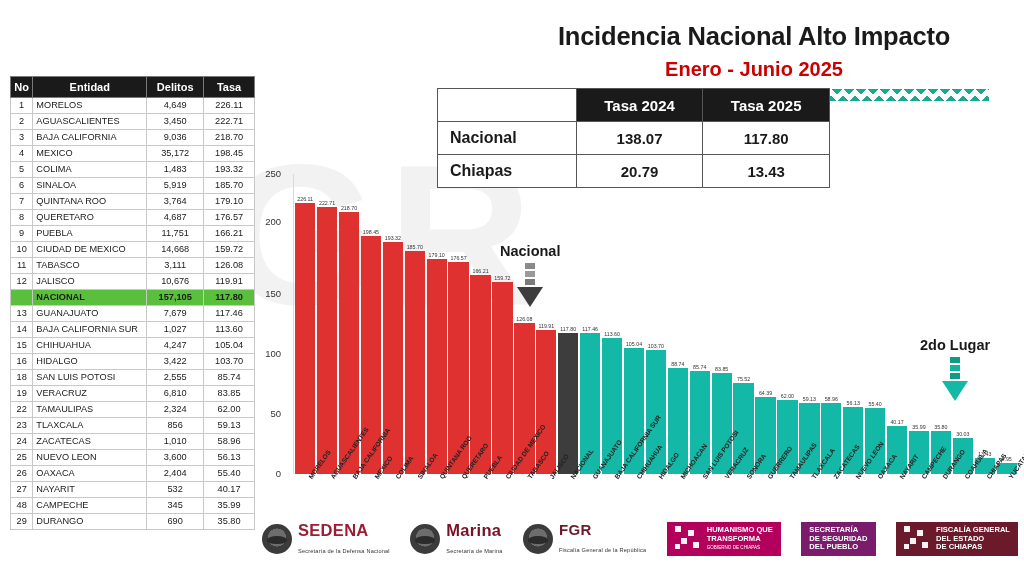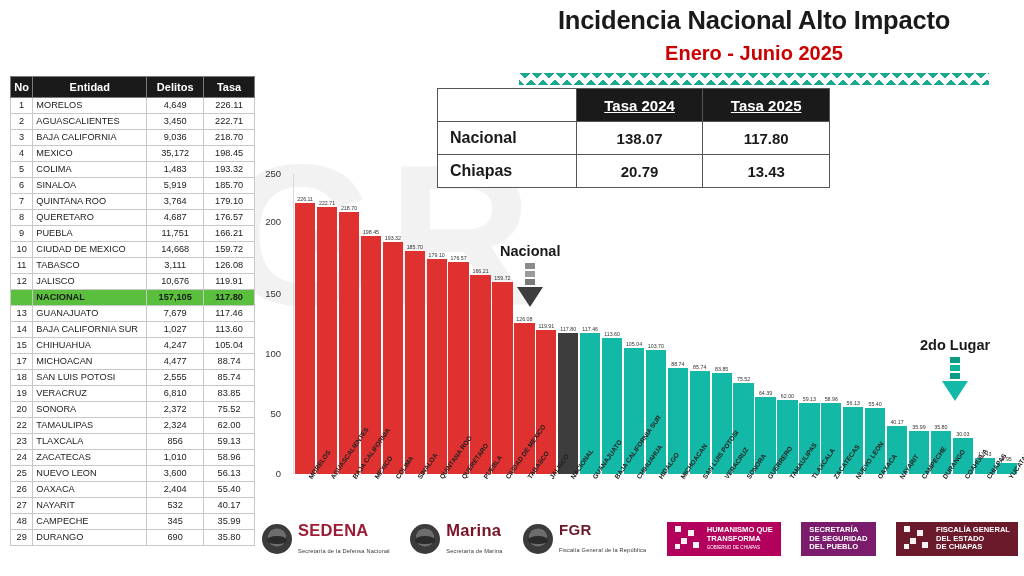--- a/index.html
+++ b/index.html
@@ -24,21 +24,21 @@
     user-select:none;
     font-family:"Liberation Sans", sans-serif;
   }
 
   
   #header {
     position:absolute; top:0; right:10px; width:520px; text-align:center; z-index:3;
   }
   #title {
     font-size:25.5px; font-weight:bold; color:#1a1a1a; letter-spacing:-0.2px;
-    margin-top:6px; white-space:nowrap;
+    margin-top:22px; white-space:nowrap;
   }
   #subtitle {
     font-size:20px; font-weight:bold; color:#cc0000; margin-top:7px;
   }
   .zigzag {
     margin:8px auto 0 auto; width:470px; height:12px;
     background:
       linear-gradient(135deg, #1aa88f 25%, transparent 25%) -6px 0,
       linear-gradient(225deg, #1aa88f 25%, transparent 25%) -6px 0,
       linear-gradient(315deg, #1aa88f 25%, transparent 25%) 0 0,
@@ -50,21 +50,21 @@
   
   #summary-table {
     position:absolute; left:437px; top:88px; width:393px;
     border-collapse:collapse; z-index:3; background:#fff;
     border:1px solid #555;
   }
   #summary-table th, #summary-table td {
     border:1px solid #555; height:33px; text-align:center;
     font-size:15px; font-weight:bold;
   }
-  #summary-table thead th { background:#1a1a1a; color:#fff; font-size:15px;text-decoration:underline; }
+  #summary-table thead th { background:#1a1a1a; color:#fff; font-size:15px; }
   #summary-table thead th.blank { background:#fff; border-top:none; border-left:none; }
   #summary-table td.rowlabel { text-align:left; padding-left:12px; font-size:16px; }
 
   
   #rank-table {
     position:absolute; left:10px; top:76px; width:245px;
     border-collapse:collapse; z-index:3; background:#fff;
     font-size:9.2px;
   }
   #rank-table thead th {
@@ -298,42 +298,36 @@
         <td class="num">1,027</td>
         <td class="tasa">113.60</td>
       </tr>
       <tr>
         <td class="no">15</td>
         <td class="ent">CHIHUAHUA</td>
         <td class="num">4,247</td>
         <td class="tasa">105.04</td>
       </tr>
       <tr>
-        <td class="no">17</td>
-        <td class="ent">MICHOACAN</td>
-        <td class="num">4,477</td>
-        <td class="tasa">88.74</td>
+        <td class="no">16</td>
+        <td class="ent">HIDALGO</td>
+        <td class="num">3,422</td>
+        <td class="tasa">103.70</td>
       </tr>
       <tr>
         <td class="no">18</td>
         <td class="ent">SAN LUIS POTOSI</td>
         <td class="num">2,555</td>
         <td class="tasa">85.74</td>
       </tr>
       <tr>
         <td class="no">19</td>
         <td class="ent">VERACRUZ</td>
         <td class="num">6,810</td>
         <td class="tasa">83.85</td>
-      </tr>
-      <tr>
-        <td class="no">20</td>
-        <td class="ent">SONORA</td>
-        <td class="num">2,372</td>
-        <td class="tasa">75.52</td>
       </tr>
       <tr>
         <td class="no">22</td>
         <td class="ent">TAMAULIPAS</td>
         <td class="num">2,324</td>
         <td class="tasa">62.00</td>
       </tr>
       <tr>
         <td class="no">23</td>
         <td class="ent">TLAXCALA</td>

